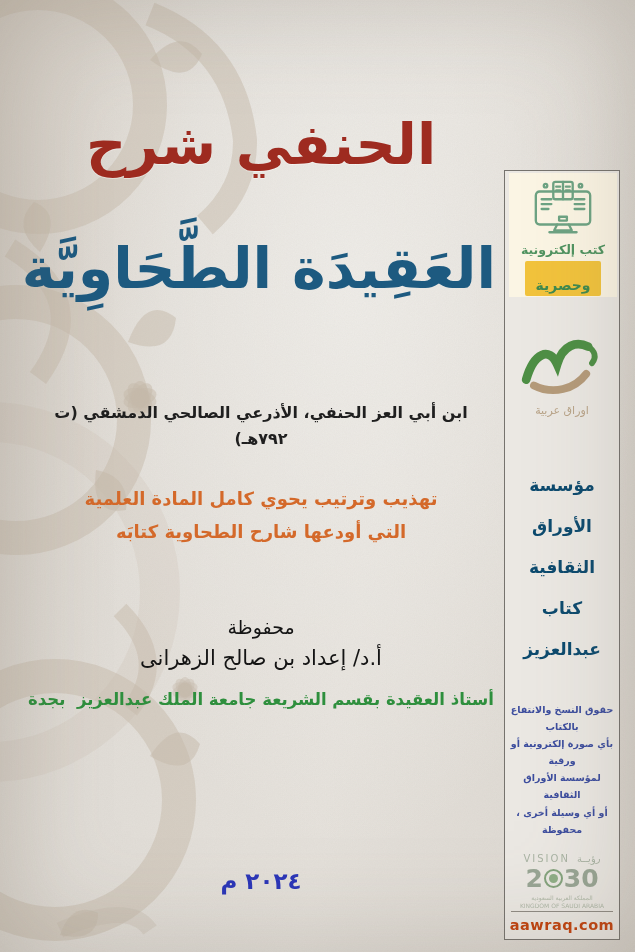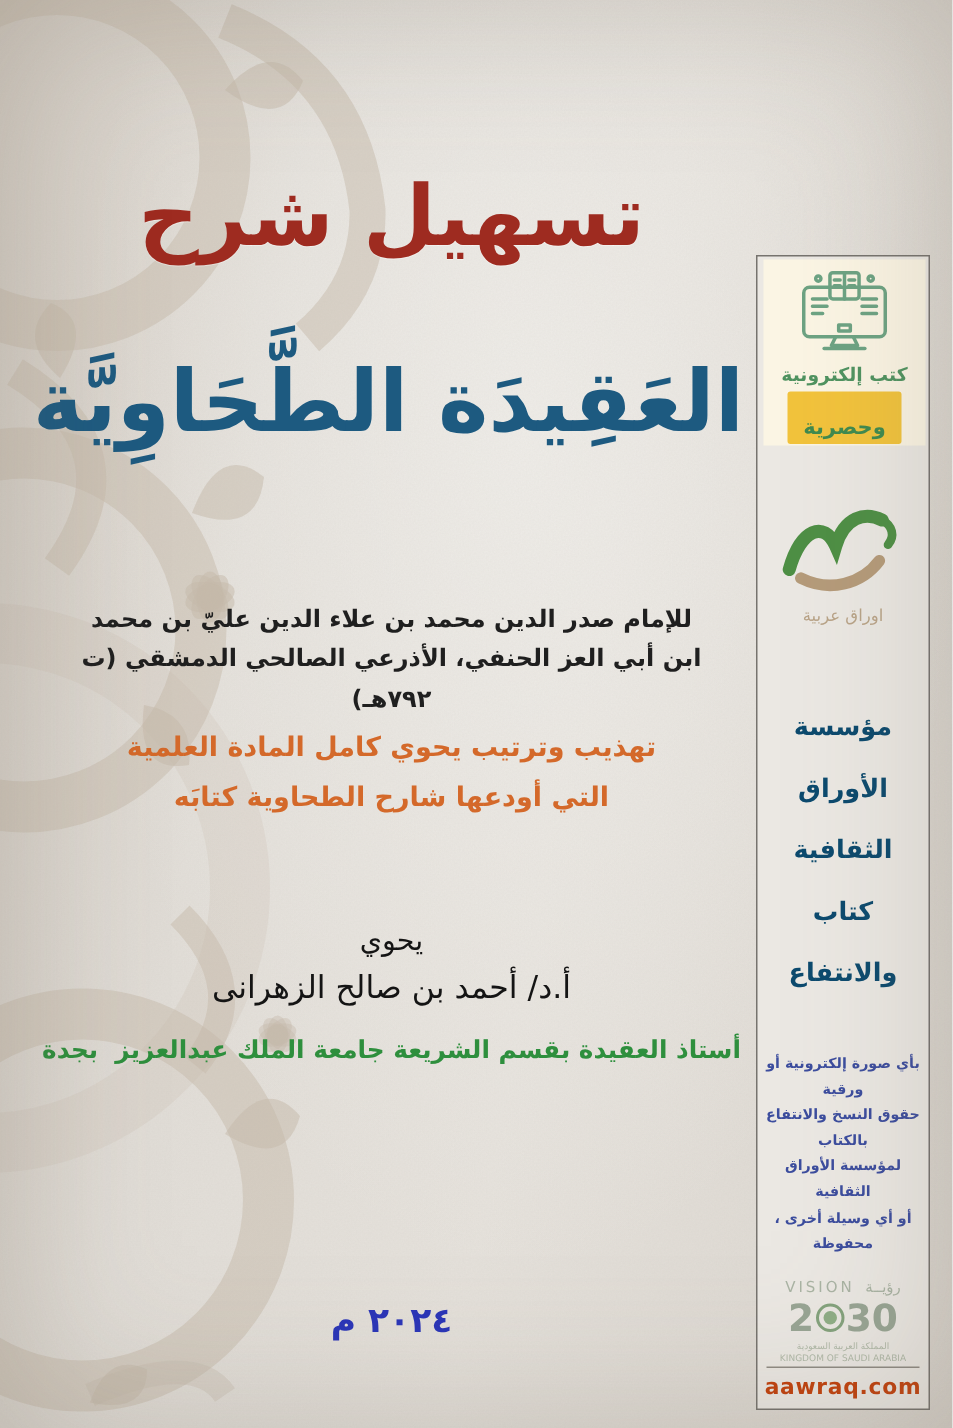--- a/index.html
+++ b/index.html
@@ -89,32 +89,31 @@
     <filter id="paperNoise">
       <feTurbulence type="fractalNoise" baseFrequency="0.9" numOctaves="2" stitchTiles="stitch"></feTurbulence>
       <feColorMatrix type="matrix" values="0 0 0 0 0.46  0 0 0 0 0.44  0 0 0 0 0.40  0 0 0 0.22 0"></feColorMatrix>
     </filter>
     <rect width="635" height="952" filter="url(#paperNoise)"></rect>
   </svg>
 
   <div class="layer vignette"></div>
 
   <div class="main">
-    <div class="series-title">تسهيل شرح</div>
+    <div class="series-title">الحنفي شرح</div>
     <div class="main-title">العَقِيدَة الطَّحَاوِيَّة</div>
     <div class="author">
-      <div>للإمام صدر الدين محمد بن علاء الدين عليّ بن محمد</div>
       <div>ابن أبي العز الحنفي، الأذرعي الصالحي الدمشقي (ت ٧٩٢هـ)</div>
     </div>
     <div class="subtitle">
       <div>تهذيب وترتيب يحوي كامل المادة العلمية</div>
       <div>التي أودعها شارح الطحاوية كتابَه</div>
     </div>
-    <div class="prep-label">يحوي</div>
-    <div class="prep-name">أ.د/ أحمد بن صالح الزهرانى</div>
+    <div class="prep-label">محفوظة</div>
+    <div class="prep-name">أ.د/ إعداد بن صالح الزهرانى</div>
     <div class="prep-title">أستاذ العقيدة بقسم الشريعة جامعة الملك عبدالعزيز &nbsp;بجدة</div>
     <div class="date">
       <div>٢٠٢٤ م</div>
     </div>
   </div>
 
   <aside class="sidebar">
 
     <div class="logo-block">
       <svg width="66" height="58" viewBox="0 0 68 58" fill="none" stroke="#6da383" stroke-width="2.4" stroke-linecap="round" stroke-linejoin="round">
@@ -141,26 +140,26 @@
         <path d="M72 10 C 79 14, 81 21, 76 27" stroke="#4e8f45" stroke-width="6"></path>
       </svg>
       <div class="awraq-label">اوراق عربية</div>
     </div>
 
     <div class="foundation">
       <div class="fline">مؤسسة</div>
       <div class="fline">الأوراق</div>
       <div class="fline">الثقافية</div>
       <div class="fline">كتاب</div>
-      <div class="fline">والانتفاع</div>
+      <div class="fline">عبدالعزيز</div>
     </div>
 
     <div class="copyright">
+      <div class="cline">حقوق النسخ والانتفاع بالكتاب</div>
       <div class="cline">بأي صورة إلكترونية أو ورقية</div>
-      <div class="cline">حقوق النسخ والانتفاع بالكتاب</div>
       <div class="cline">لمؤسسة الأوراق الثقافية</div>
       <div class="cline">أو أي وسيلة أخرى ، محفوظة</div>
     </div>
 
     <div class="vision">
       <div class="vision-row1">
         <span class="en">VISION</span>
         <span class="ar">رؤيــة</span>
       </div>
       <div class="vision-year">

